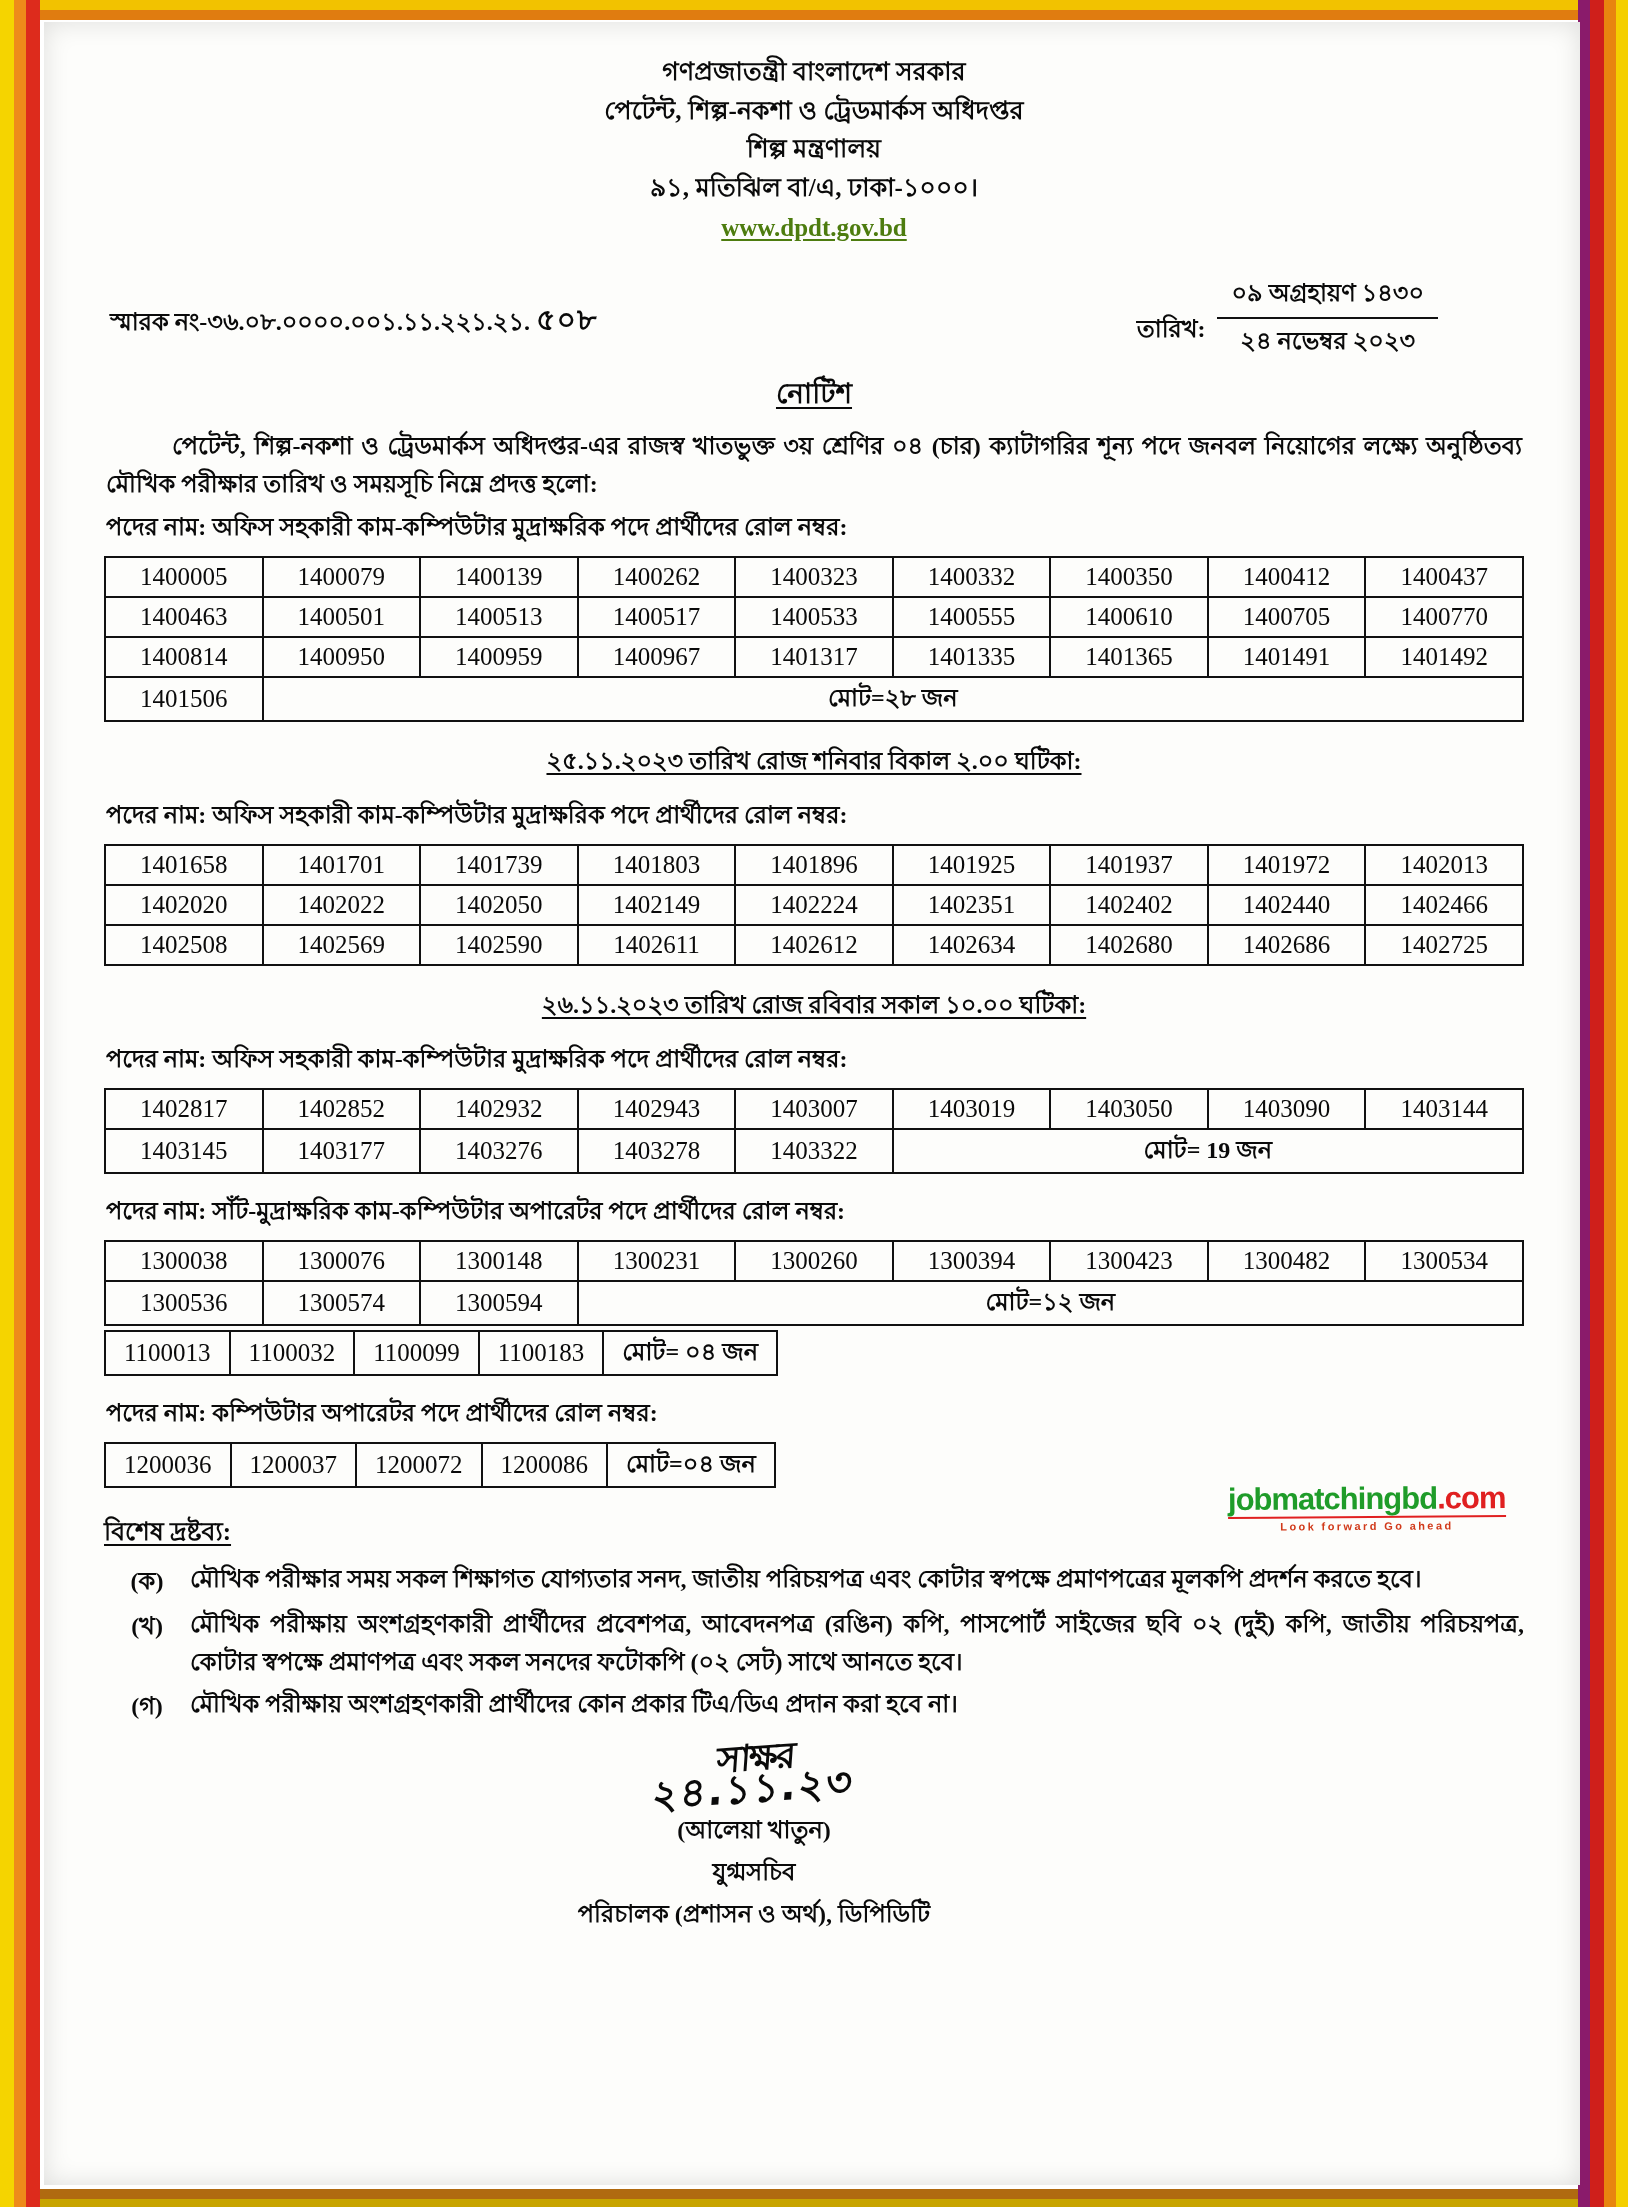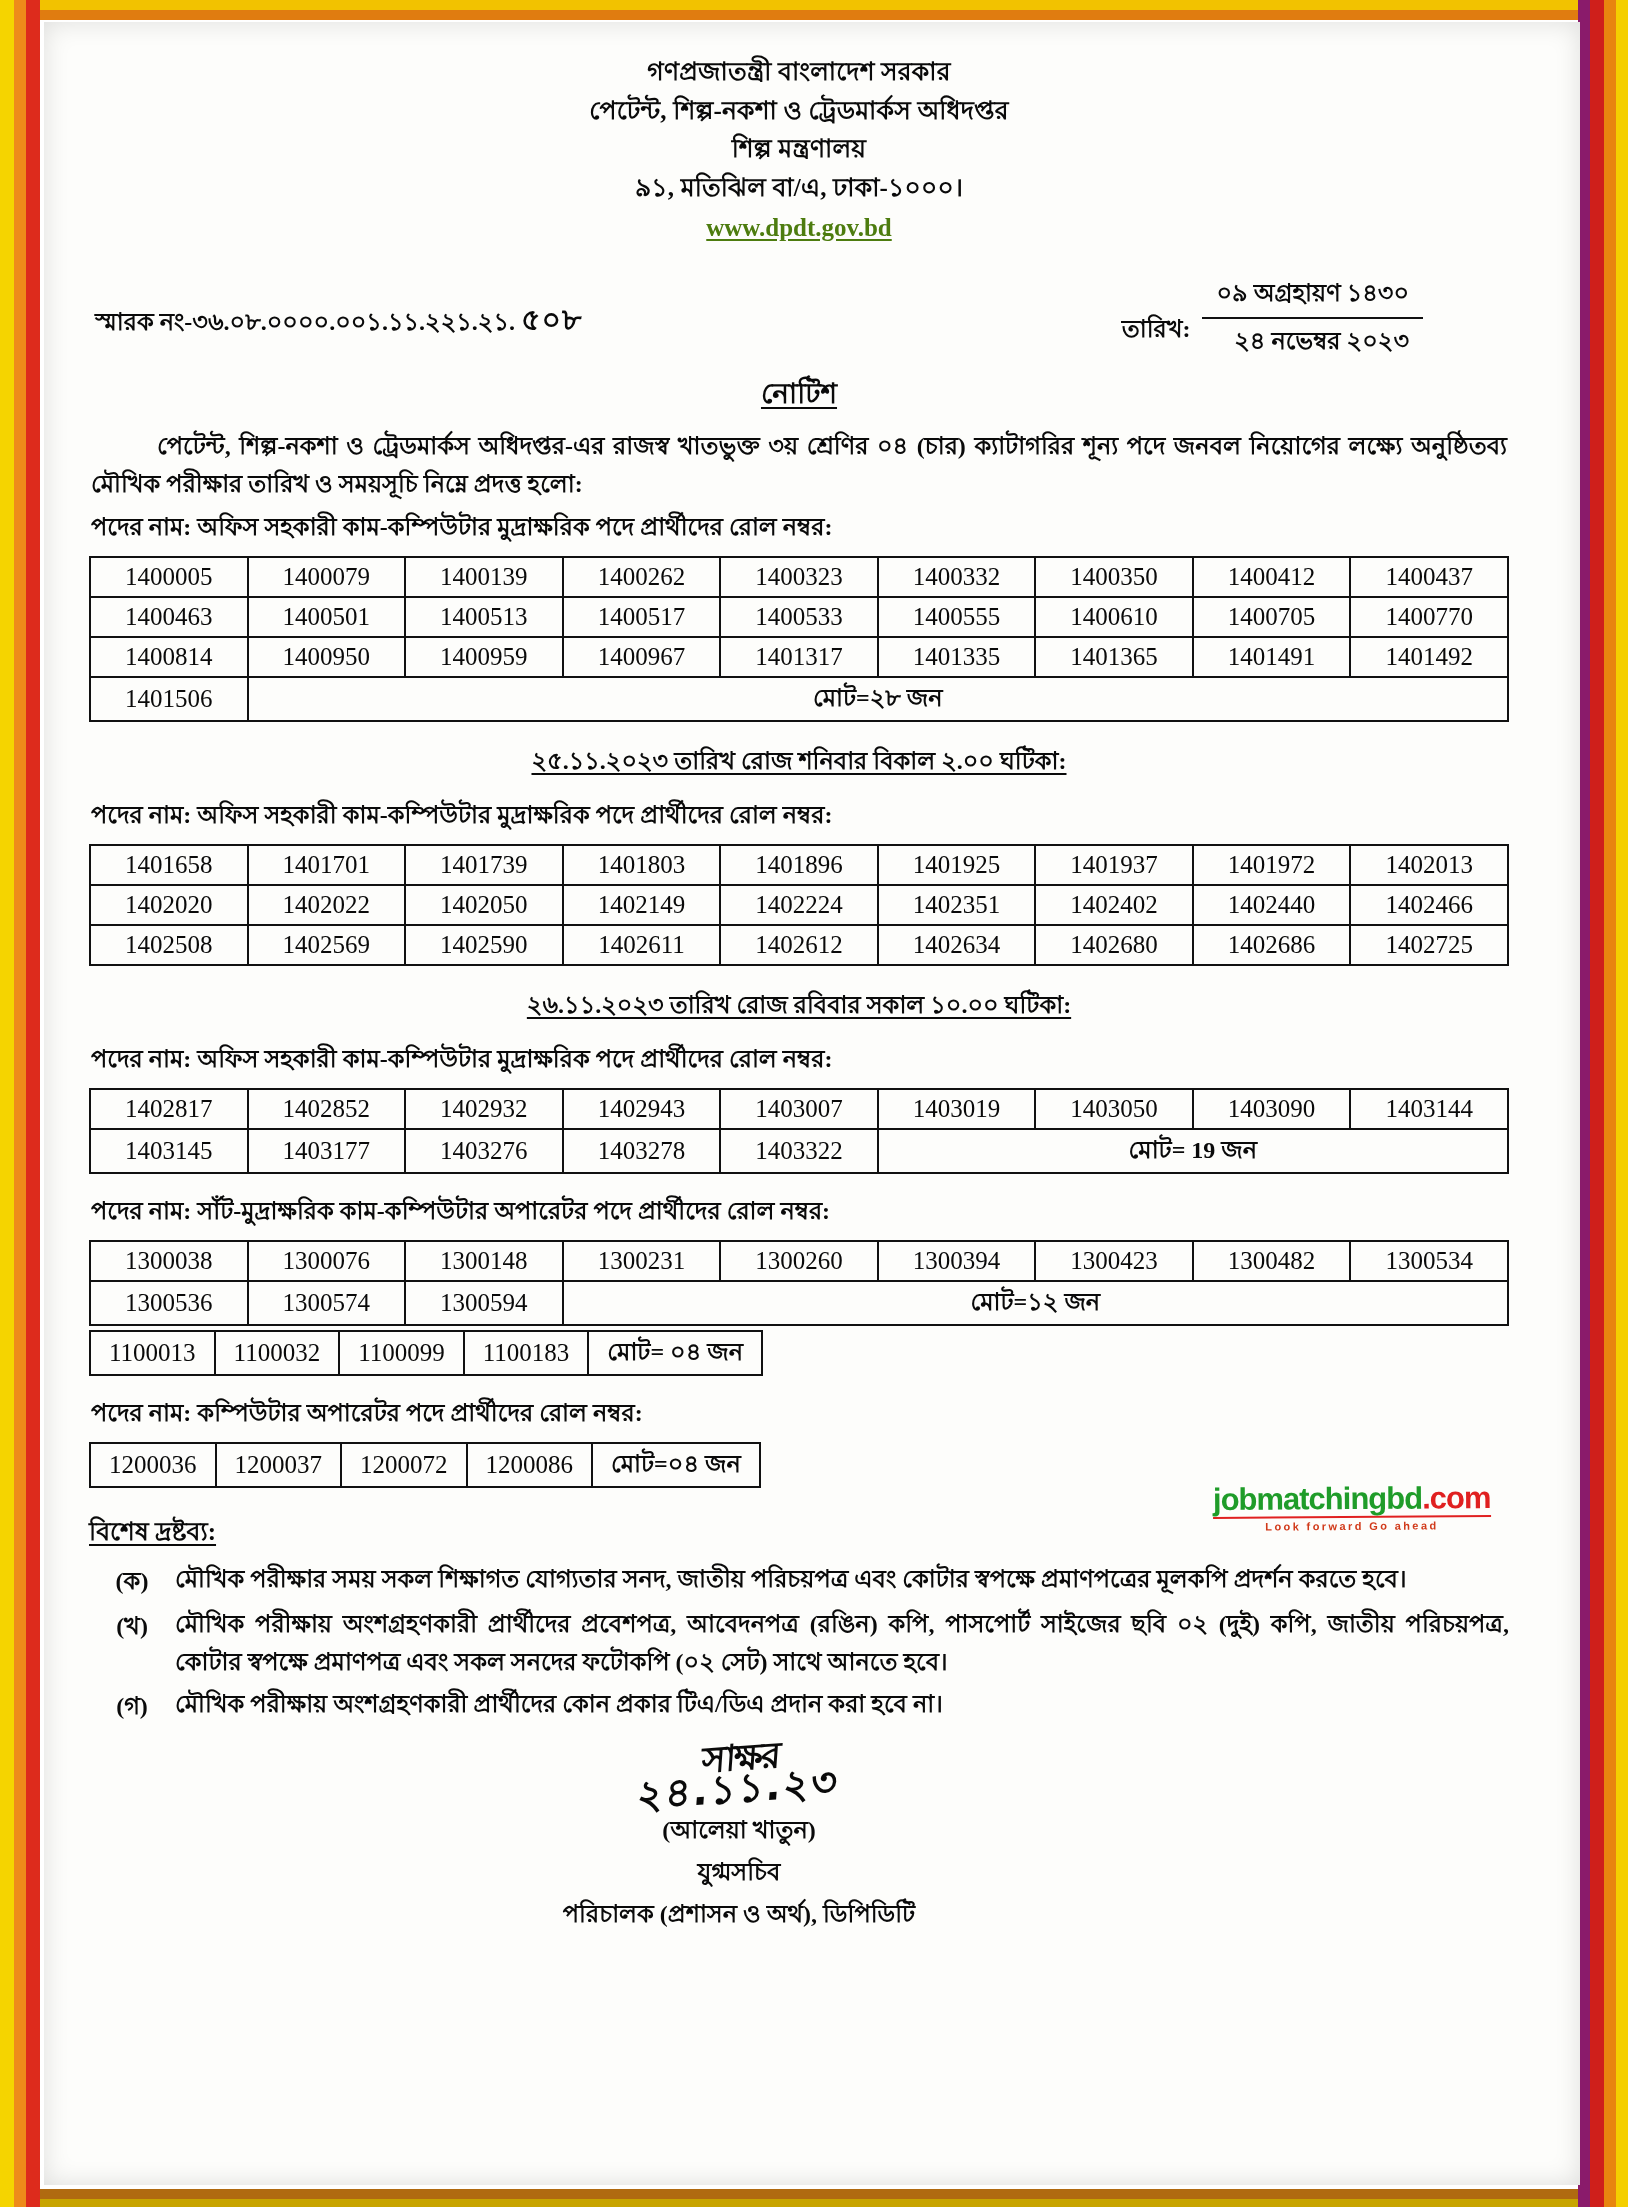--- a/index.html
+++ b/index.html
@@ -23,21 +23,21 @@
   }
   .scan-frame::after{
     content:"";
     position:absolute; left:44px; top:22px; right:48px; bottom:22px;
     background:#fdfdfb;
     box-shadow:0 0 26px rgba(0,0,0,.13) inset;
   }
 
   .page {
     position:absolute;
-    left:43px; top:28px; width:1512px; height:2150px;
+    left:58px; top:28px; width:1512px; height:2150px;
     background:transparent;
     padding:26px 46px 0 46px;
     color:#0a0a0a;
   }
 
   
   .letterhead { text-align:center; line-height:1.42; }
   .letterhead .l {
     font-size:25px; font-weight:700; letter-spacing:.2px;
     margin:0 0 3px 0;
@@ -50,21 +50,21 @@
 
   
   .memo-row {
     display:flex; align-items:flex-start; justify-content:space-between;
     margin-top:28px; padding:0 6px;
   }
   .memo { font-size:24px; font-weight:700; white-space:nowrap; padding-top:22px; }
   .memo .serial { font-size:30px; font-weight:700; letter-spacing:1px; }
   .date-wrap { display:flex; align-items:center; gap:12px; padding-right:80px; }
   .date-label { font-size:24px; font-weight:700; padding-top:24px; }
-  .date-stack { text-align:right; }
+  .date-stack { text-align:center; }
   .date-stack .d1 { font-size:24px; font-weight:700; padding:0 14px 3px; }
   .date-stack .rule { height:2px; background:#111; }
   .date-stack .d2 { font-size:24px; font-weight:700; padding:3px 14px 0; }
 
   
   .notice-title {
     text-align:center; font-size:28px; font-weight:700;
     margin:10px 0 8px 0;
   }
   .notice-title span {

